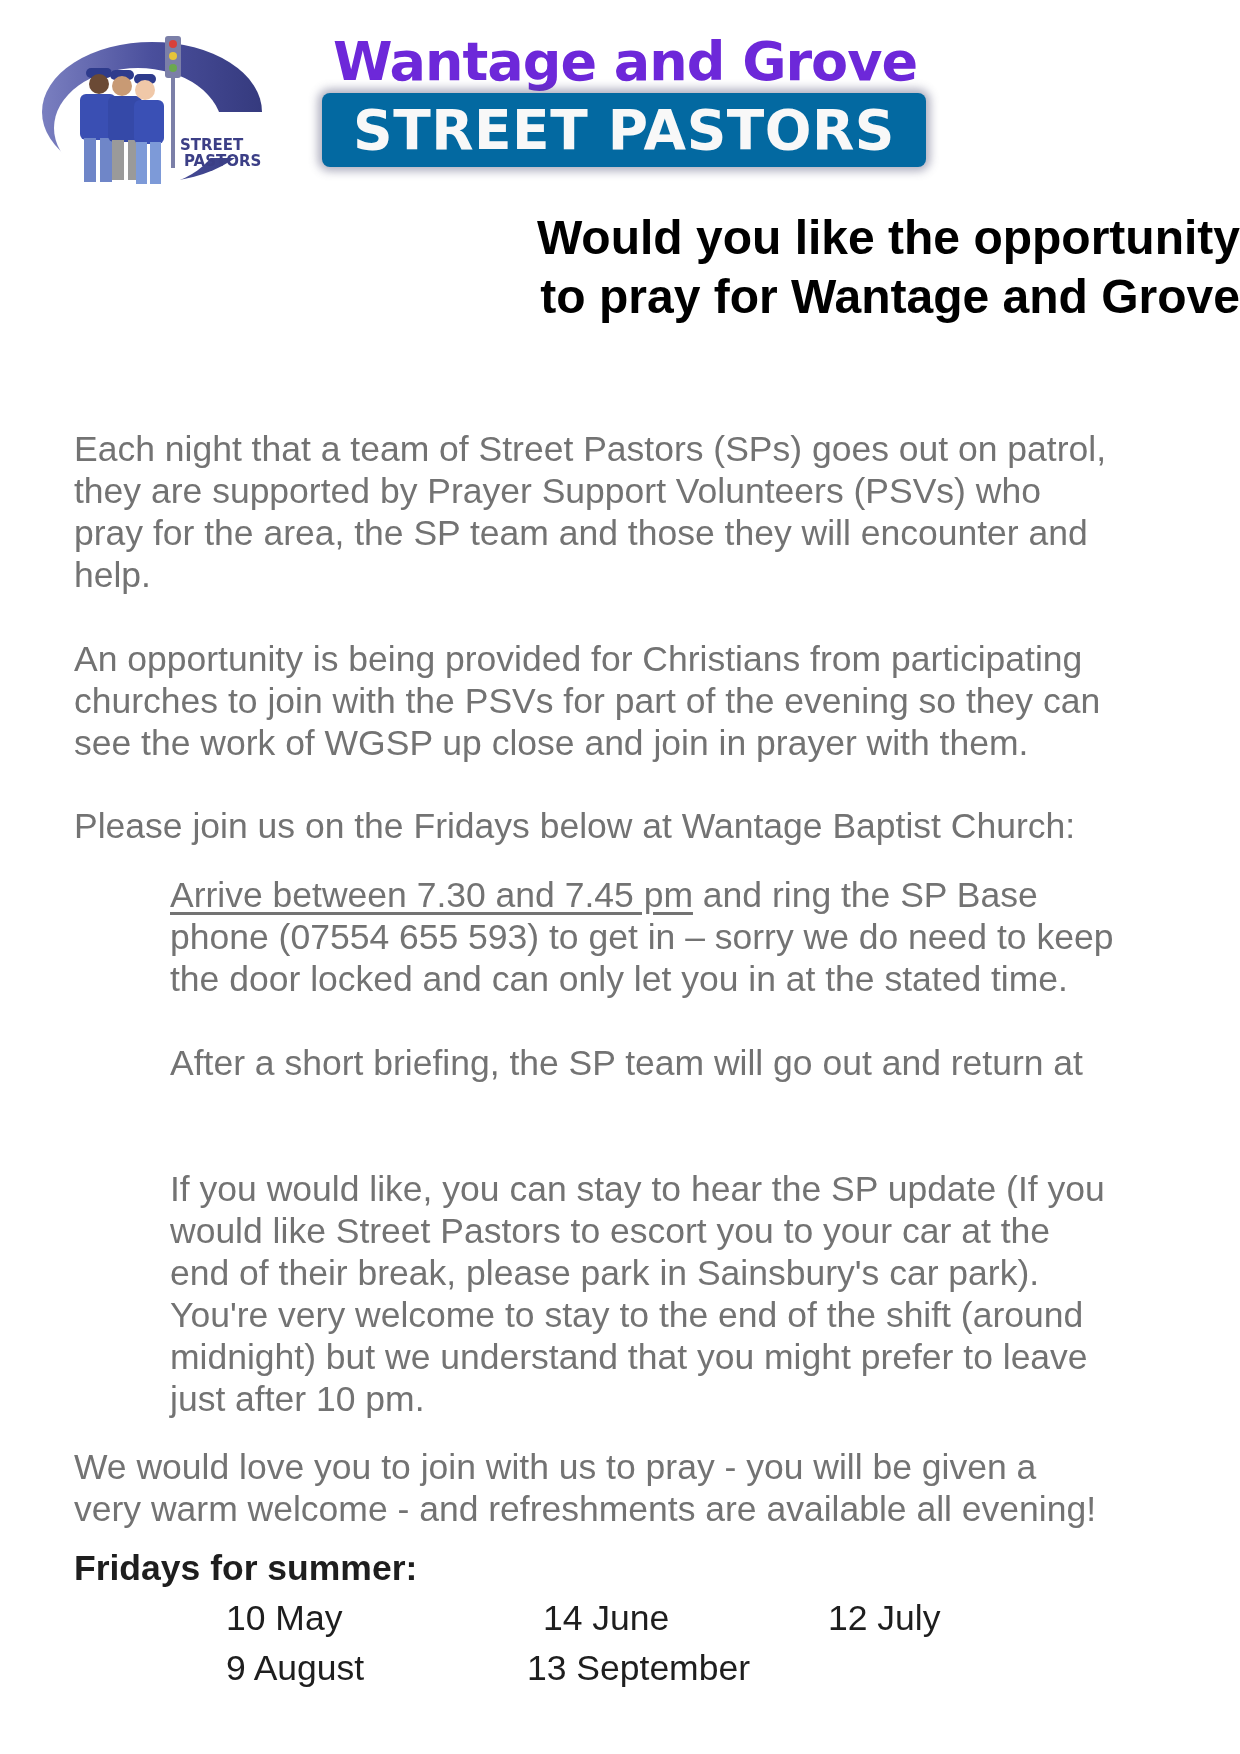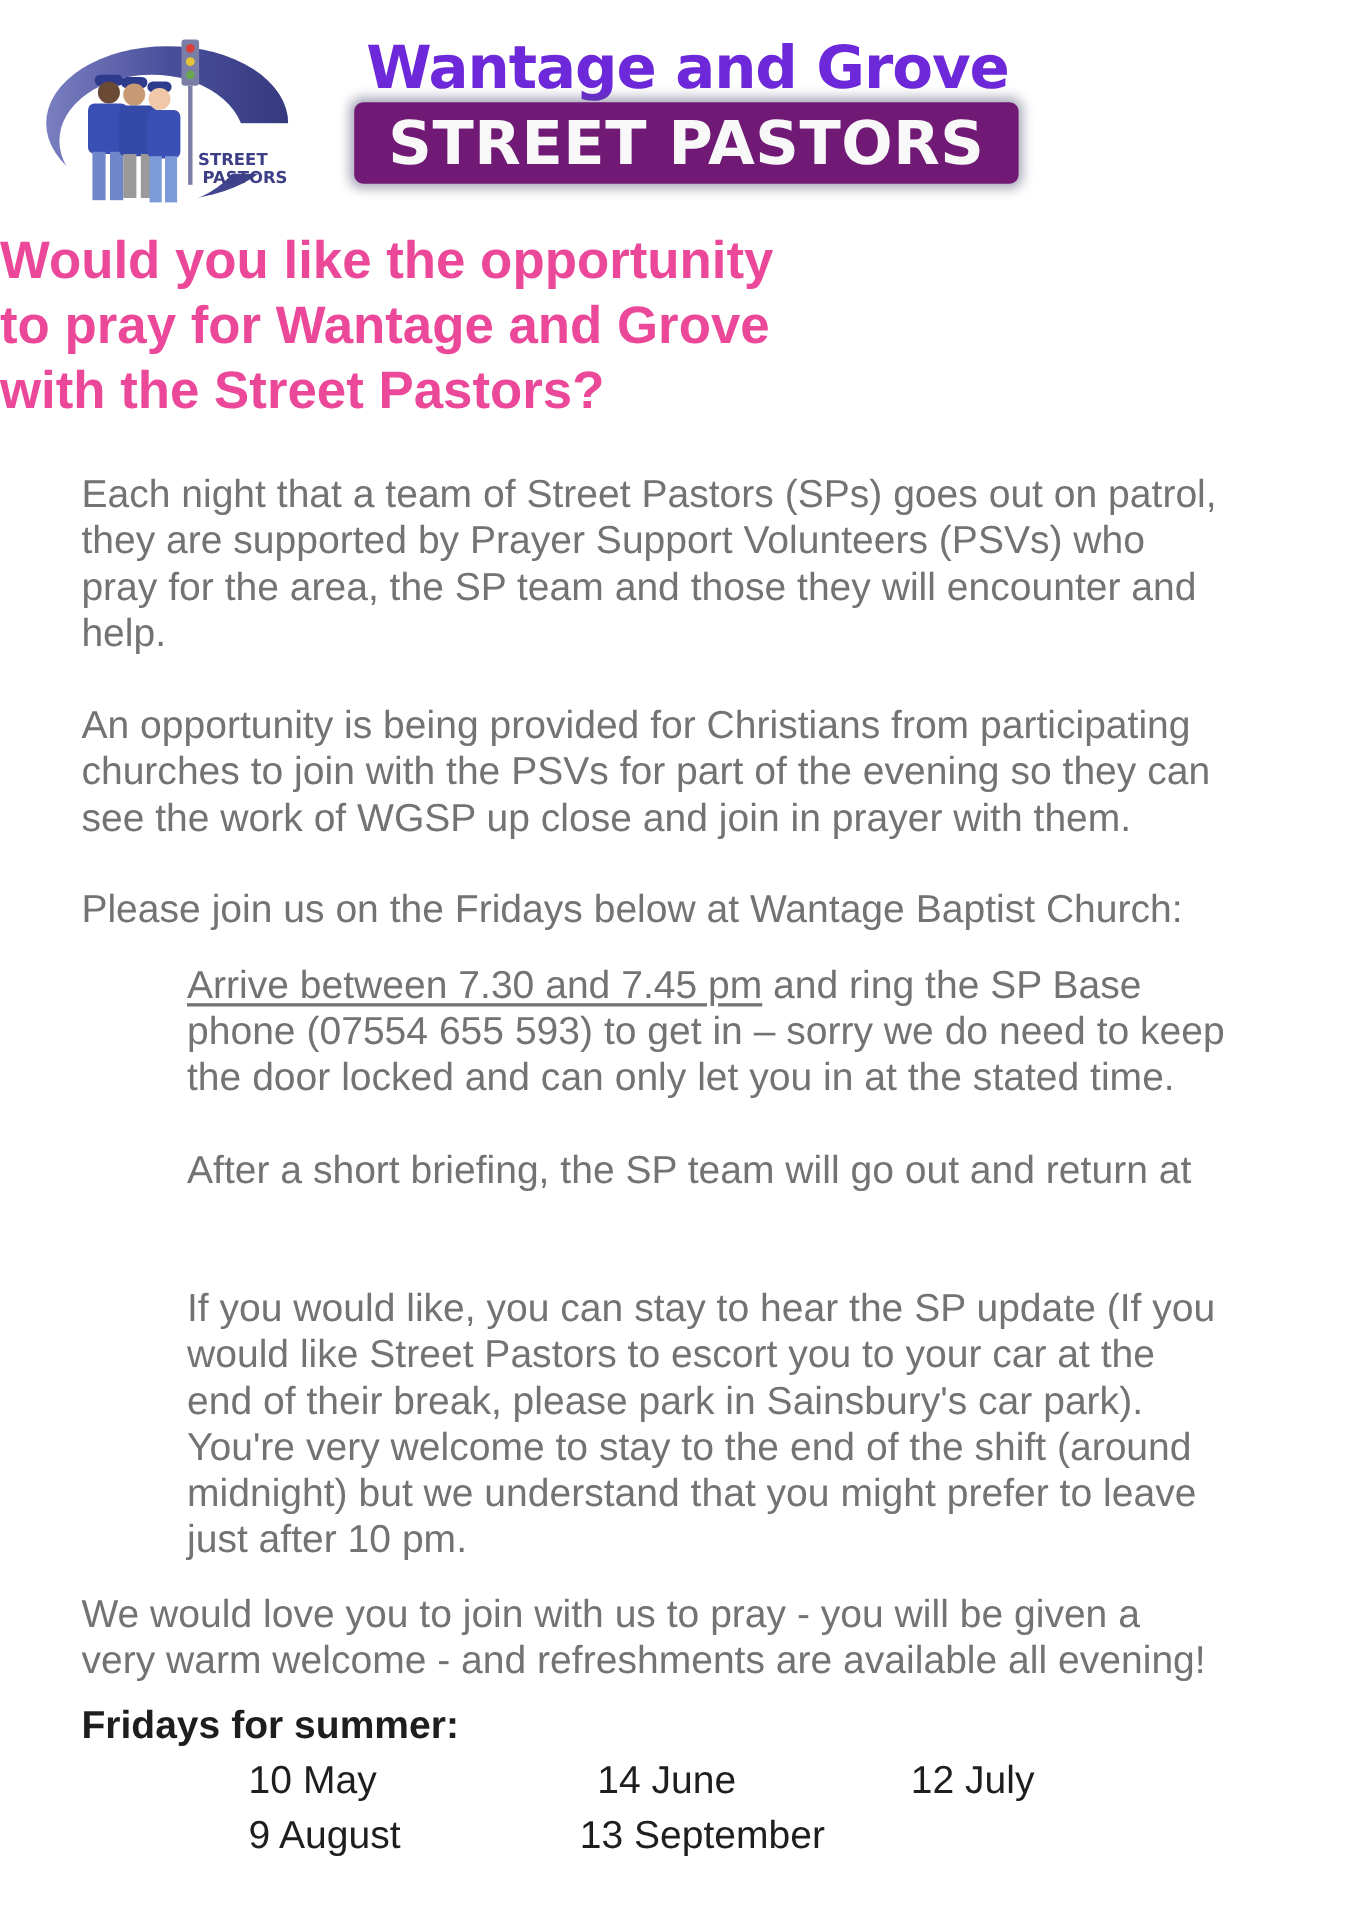--- a/index.html
+++ b/index.html
@@ -1,21 +1,21 @@
 <!DOCTYPE html>
 <html><head>
 <meta charset="utf-8">
 <style>
   html,body{margin:0;padding:0;background:#ffffff;}
   body{width:1240px;height:1754px;position:relative;overflow:hidden;font-family:"Liberation Sans",sans-serif;color:#1e1e1e;}
   .logo{position:absolute;left:30px;top:32px;width:232px;height:160px;}
   .brand-title{position:absolute;left:300px;top:30px;width:650px;text-align:center;font-family:"DejaVu Sans",sans-serif;font-weight:bold;font-size:54px;letter-spacing:-1px;color:#6d28d9;line-height:64px;}
-  .brand-banner{position:absolute;left:322px;top:93px;width:604px;height:74px;background:#701a75;border-radius:8px;box-shadow:0 0 10px 4px rgba(74,74,110,0.45);}
+  .brand-banner{position:absolute;left:322px;top:93px;width:604px;height:74px;background:#0369a1;border-radius:8px;box-shadow:0 0 10px 4px rgba(74,74,110,0.45);}
   .brand-banner span{display:block;text-align:center;font-family:"DejaVu Sans",sans-serif;font-weight:bold;font-size:55px;line-height:74px;color:#f8f8f8;letter-spacing:0.5px;}
-  .headline{position:absolute;left:0;top:208px;width:1240px;text-align:left;font-weight:bold;font-size:48px;line-height:59px;color:#ec4899;}
+  .headline{position:absolute;left:0;top:208px;width:1240px;text-align:right;font-weight:bold;font-size:48px;line-height:59px;color:#000000;}
   .headline div{transform:scaleX(1.0);}
   .p{position:absolute;left:74px;width:1150px;font-size:35.5px;line-height:42px;color:#737373;}
   .ind{left:170px;width:1060px;}
   .u{text-decoration:underline;text-underline-offset:5px;margin-top:32px;}
   .fri-label{position:absolute;left:74px;top:1547px;font-weight:bold;font-size:35.5px;line-height:42px;}
   .date{position:absolute;font-size:35.5px;line-height:42px;}
 </style>
 </head>
 <body>
 
@@ -61,21 +61,20 @@
 </div>
 
 <div class="brand-title">Wantage and Grove</div>
 <div class="brand-banner">
   <span>STREET PASTORS</span>
 </div>
 
 <div class="headline">
   <div>Would you like the opportunity</div>
   <div>to pray for Wantage and Grove</div>
-  <div>with the Street Pastors?</div>
 </div>
 
 <div class="p" style="top:428px;">
   <div>Each night that a team of Street Pastors (SPs) goes out on patrol,</div>
   <div>they are supported by Prayer Support Volunteers (PSVs) who</div>
   <div>pray for the area, the SP team and those they will encounter and</div>
   <div>help.</div>
 </div>
 
 <div class="p" style="top:638px;">

